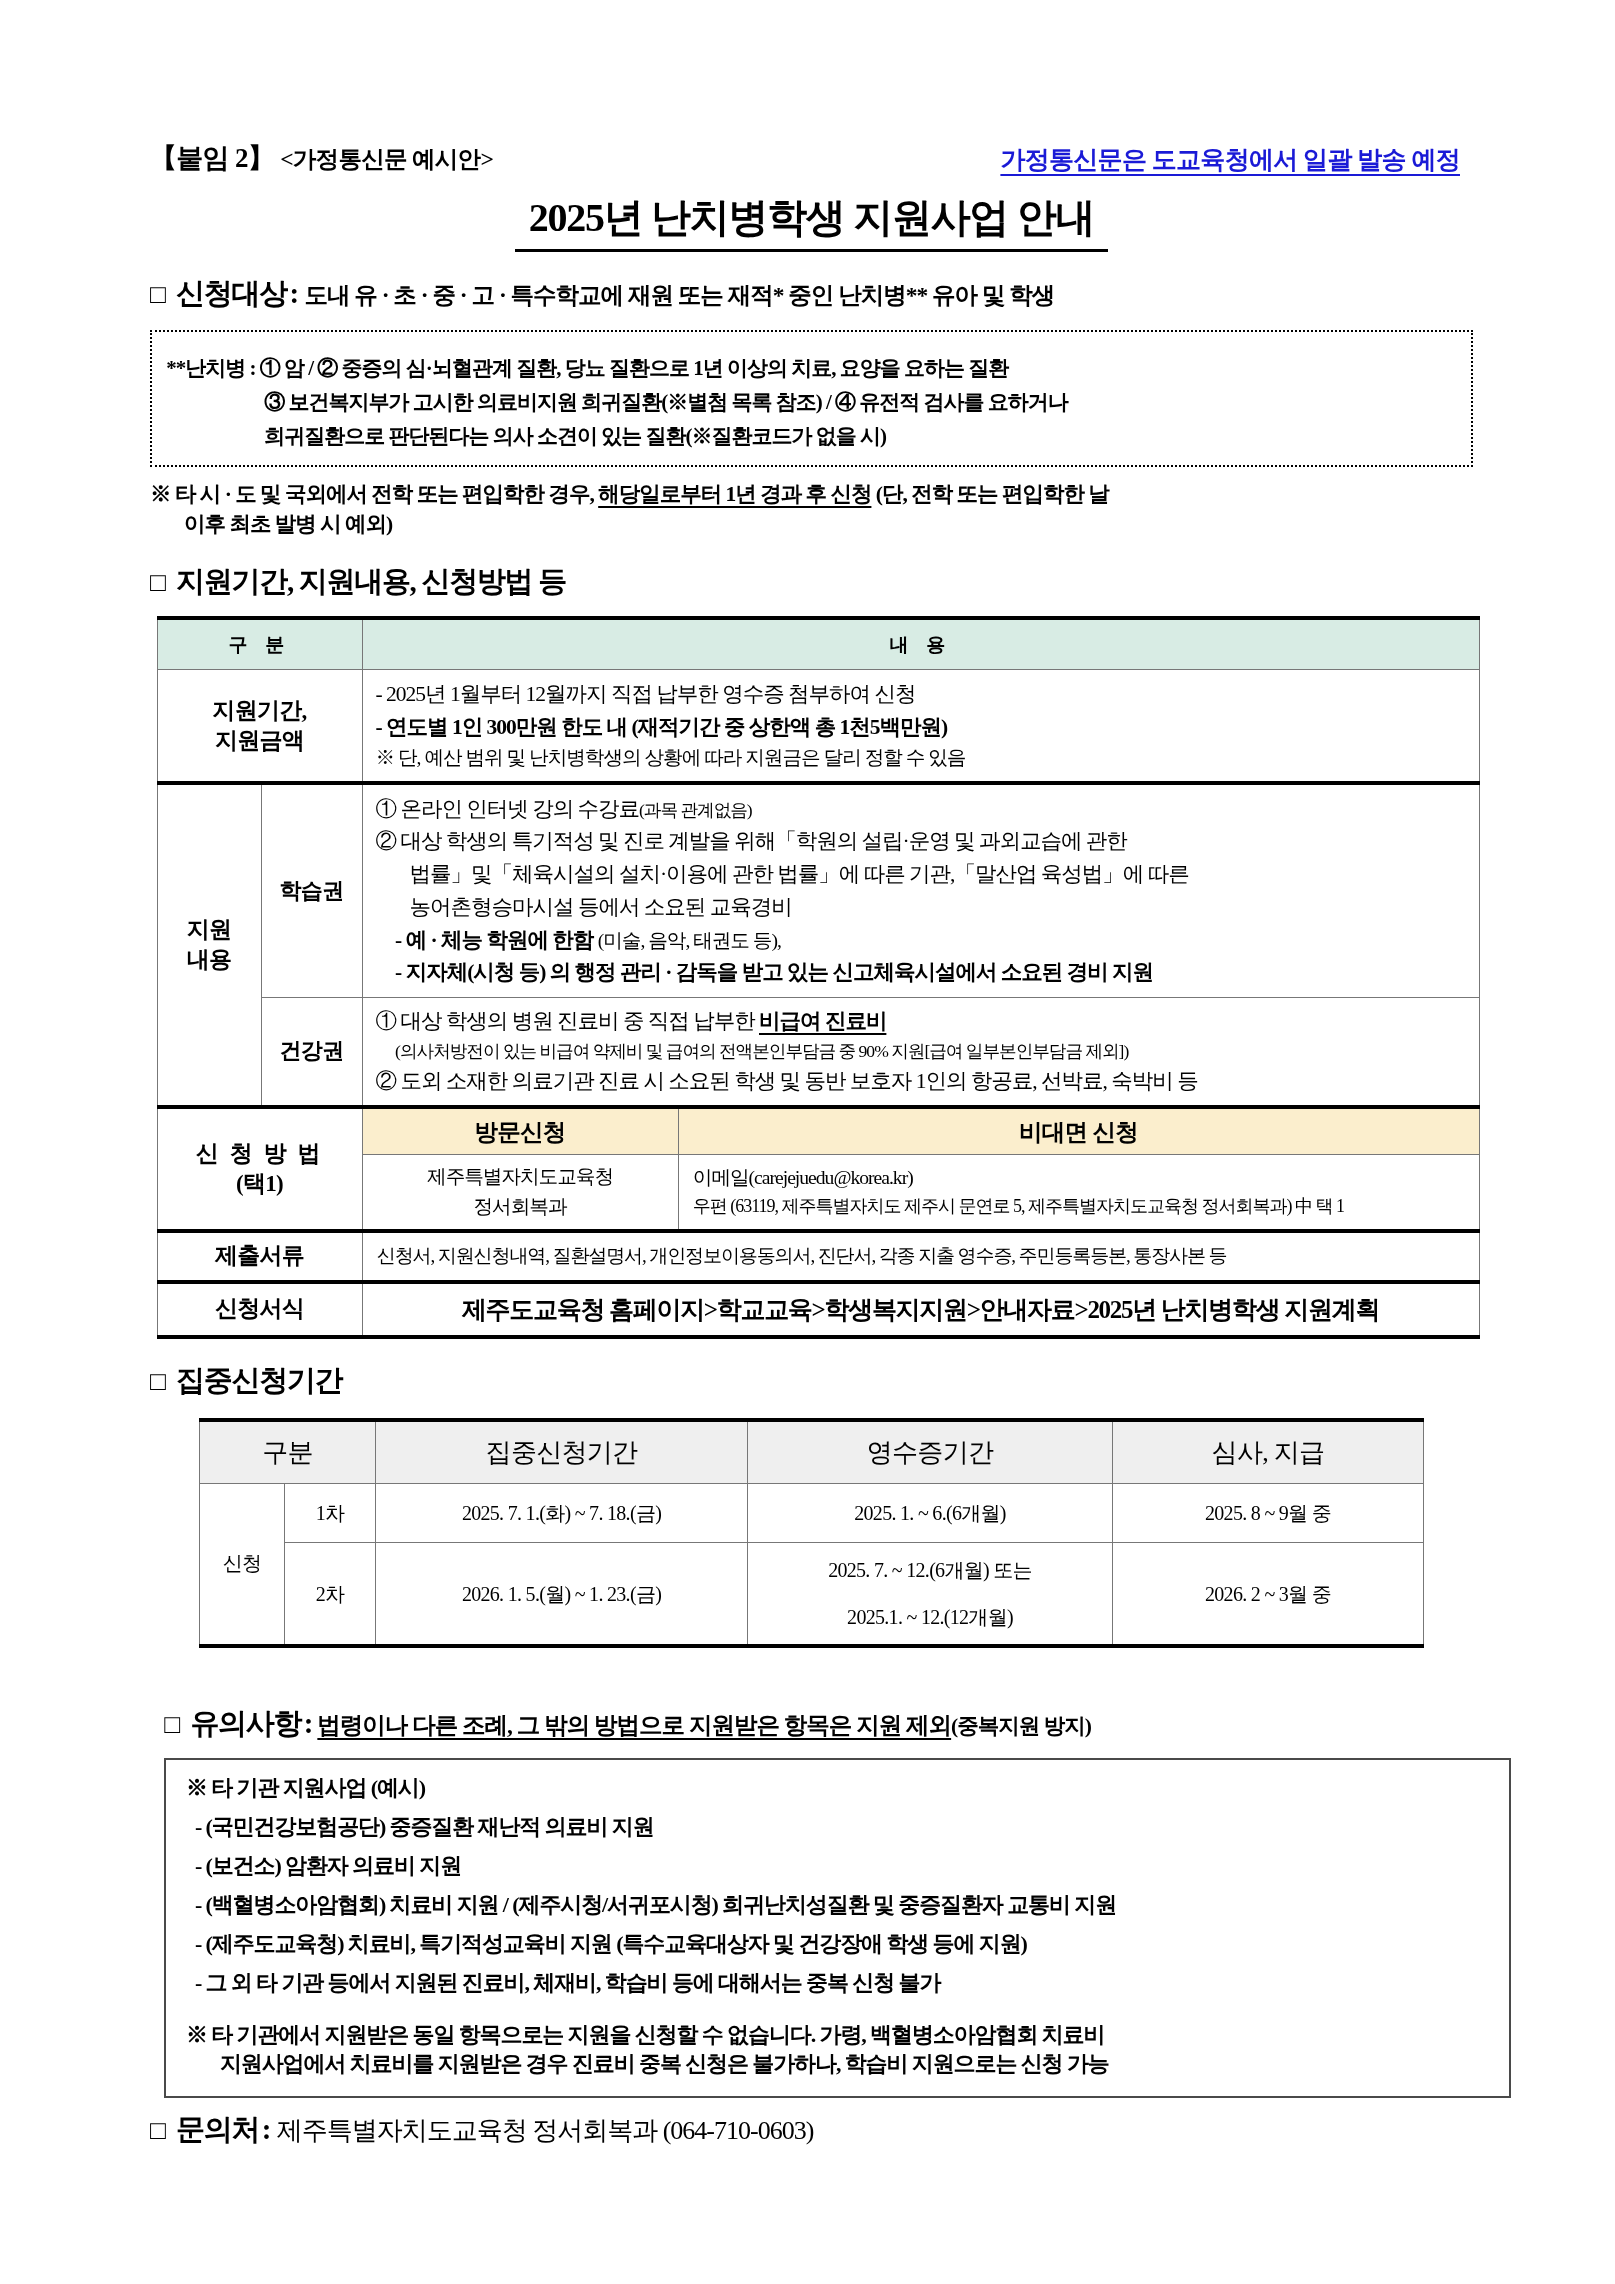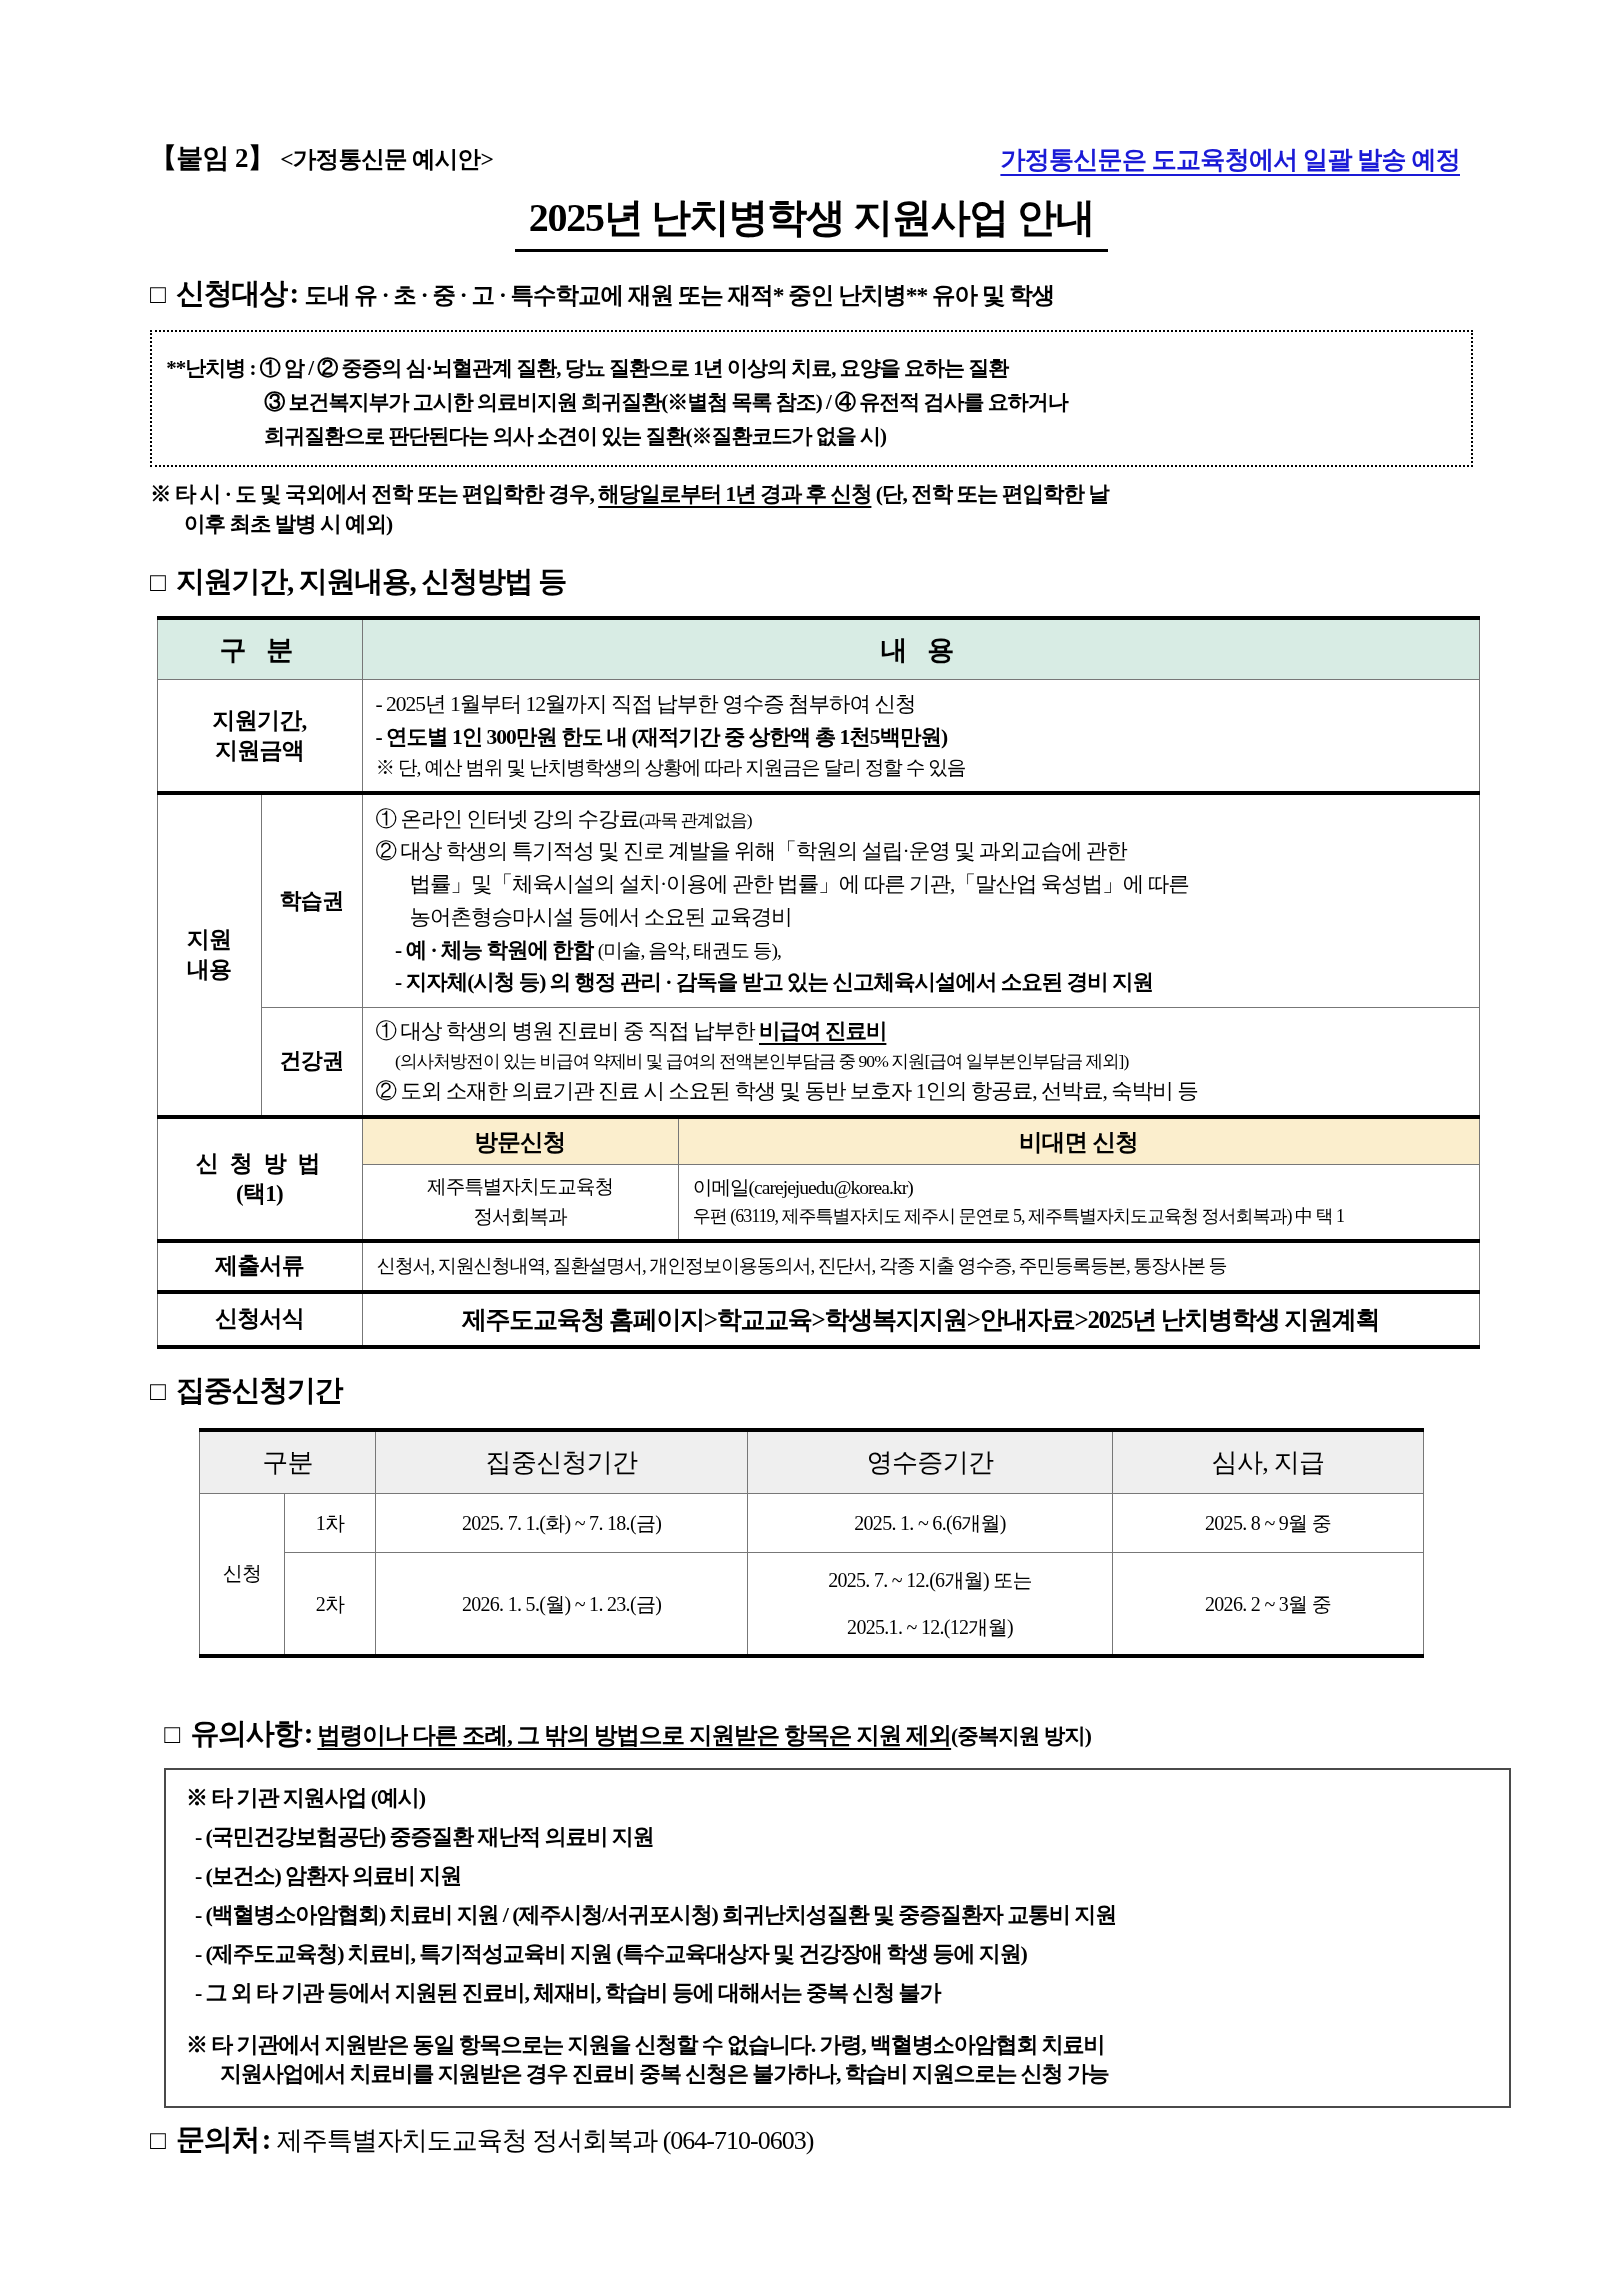--- a/index.html
+++ b/index.html
@@ -47,21 +47,21 @@
     line-height:1.42; text-indent:0;
   }
   .starnote .l2 { padding-left:34px; display:block; }
   .u { text-decoration:underline; text-underline-offset:5.2px; text-decoration-thickness:2px; }
 
   
   table { border-collapse:collapse; table-layout:fixed; }
   .t1 { width:1323px; margin-top:14.3px; margin-left:6.5px;
         border-top:4.6px solid #000; border-bottom:4.6px solid #000; }
   .t1 td { border:1.3px solid #777; vertical-align:middle; }
-  .t1 .hd { background:#d8ece4; text-align:center; font-size:27px; font-weight:700;
+  .t1 .hd { background:#d8ece4; text-align:center; font-size:19px; font-weight:700;
             letter-spacing:6.5px; padding:11.7px 0; }
   .t1 .rowlbl { text-align:center; font-size:23px; font-weight:700; letter-spacing:-0.7px;
                 line-height:1.3; padding:3.9px 2.6px; }
   .t1 .sublbl { text-align:center; font-size:22px; font-weight:700; letter-spacing:-0.7px;
                 padding:3.9px 1.3px; }
   .t1 .body { padding:7.8px 9px 7.8px 13px; font-size:21.5px; letter-spacing:-1px;
               line-height:1.52; }
   .t1 .thick-top { border-top:4.6px solid #000 !important; }
   .b { font-weight:700; }
   .tiny { font-size:17.6px; letter-spacing:-1px; }

